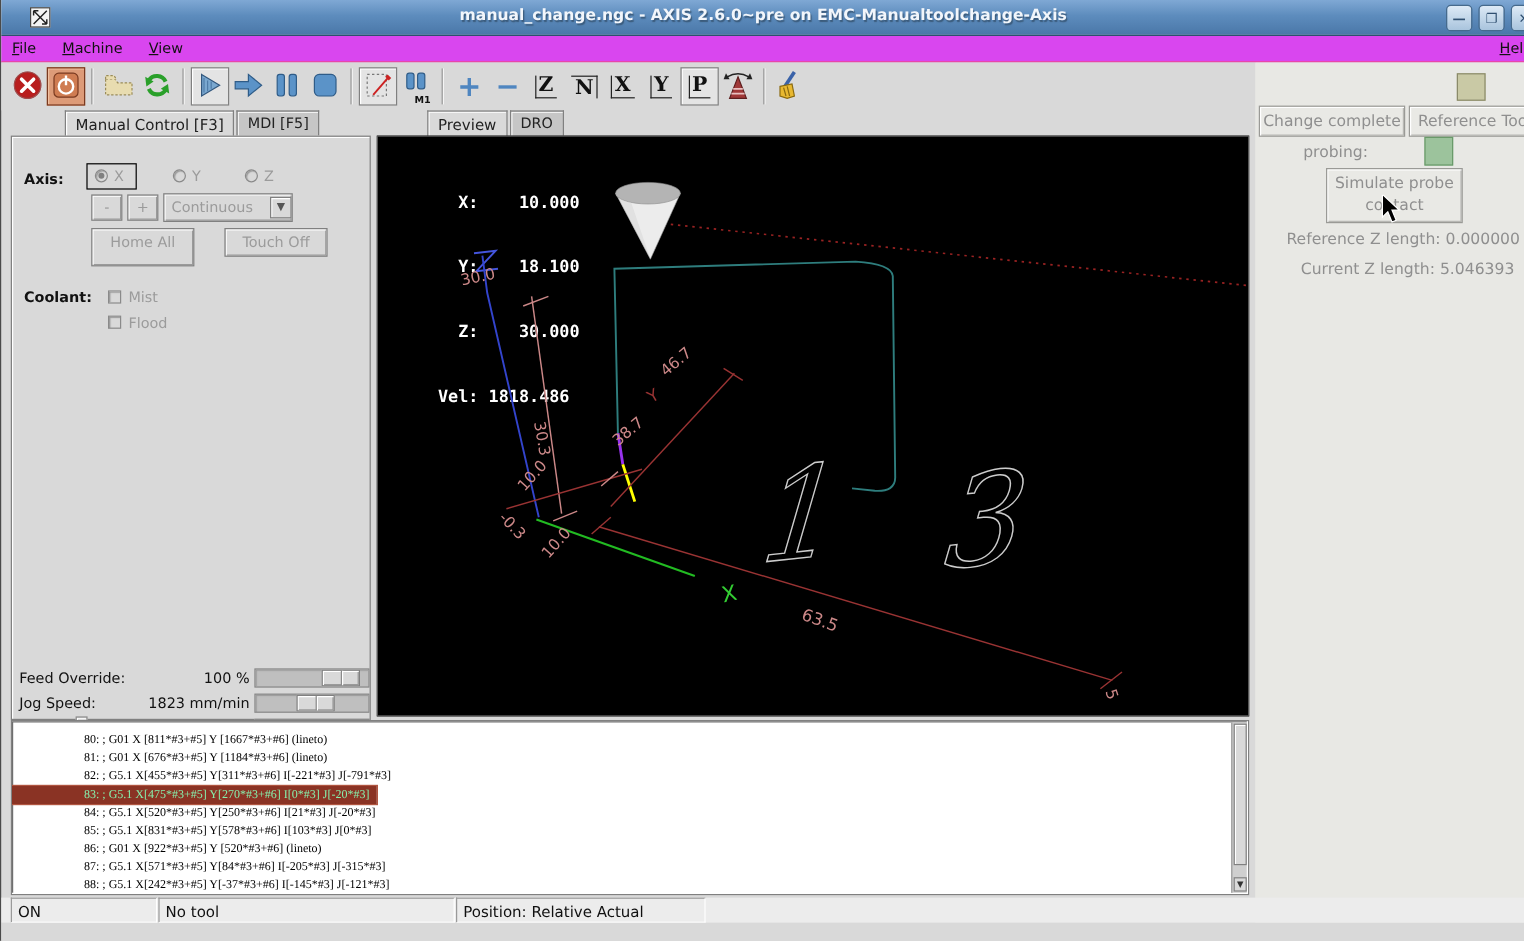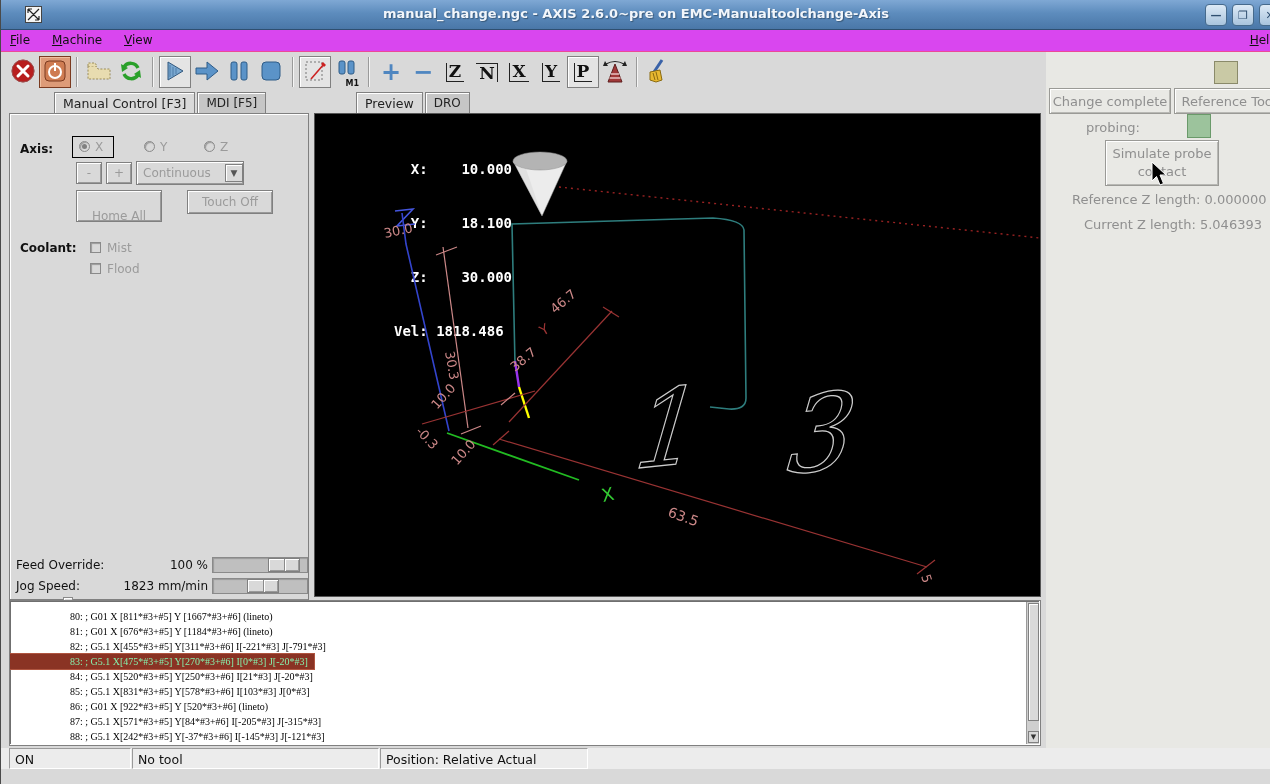--- a/index.html
+++ b/index.html
@@ -52,21 +52,21 @@
   .combo { border:1px solid #808080; box-shadow: inset 1px 1px 0 #fff, inset -1px -1px 0 #9a9a9a; background:#d9d9d9; color:#9b9b9b; display:flex; align-items:center; }
   .combo .arrowbox { margin-left:auto; width:18px; height:18px; border:1px solid #808080; box-shadow: inset 1px 1px 0 #fff; display:flex; align-items:center; justify-content:center; font-size:9px; color:#555; background:#d9d9d9; }
   .slider-row { position:absolute; left:6px; width:292px; height:20px; }
   .slider-track { position:absolute; top:1px; width:96px; height:16px; background:#bfbfbf; border:1px solid #8a8a8a; box-shadow: inset 1px 1px 1px #9a9a9a; }
   .slider-thumb { position:absolute; top:0; width:32px; height:14px; background:#d9d9d9; border:1px solid #808080; box-shadow: inset 1px 1px 0 #fff, inset -1px -1px 0 #9a9a9a; }
   .slider-thumb::after { content:""; position:absolute; left:15px; top:0; bottom:0; border-left:1px solid #8a8a8a; border-right:1px solid #fff; }
 
   
   .preview-tabs { position:absolute; left:316px; top:92px; display:flex; }
   .canvas { position:absolute; left:313px; top:113px; width:727px; height:484px; background:#000; border:1px solid #555; }
-  .dro { position:absolute; left:50px; top:10px; color:#fff; font-family:"DejaVu Sans Mono","Liberation Mono",monospace; font-size:14px; font-weight:bold; line-height:18px; white-space:pre;margin-left:29px; }
+  .dro { position:absolute; left:50px; top:10px; color:#fff; font-family:"DejaVu Sans Mono","Liberation Mono",monospace; font-size:14px; font-weight:bold; line-height:18px; white-space:pre; }
 
   
   .right-panel { position:absolute; left:1045px; top:52px; width:225px; height:718px; background:#e8e8e4; overflow:hidden; }
   .rp-btn { position:absolute; border:1px solid #9a9a96; box-shadow: inset 1px 1px 0 #fff, inset -1px -1px 0 #b8b8b4; background:#e9e9e5; color:#8f8f8f; font-size:13px; display:flex; align-items:center; justify-content:center; text-align:center; }
   .rp-text { position:absolute; color:#8f8f8f; font-size:13px; white-space:nowrap; }
   .swatch { position:absolute; border:1px solid #8a8a6a; }
 
   
   .gcode { position:absolute; left:8px; top:600px; width:1032px; height:146px; background:#fff; border:1px solid #808080; box-shadow: inset -1px -1px 0 #fff, inset 1px 1px 0 #6f6f6f; overflow:hidden; }
   .gline { font-family:Liberation Serif, serif; font-size:10px; line-height:15px; color:#000; white-space:pre; padding-left:60px; }
@@ -255,21 +255,21 @@
       <span class="radio"></span><span class="dis">Z</span>
     </span>
 
     <div class="abs smallbtn" style="left:66px; top:48px; width:26px; height:22px; padding-top:3px;">-</div>
     <div class="abs smallbtn" style="left:96px; top:48px; width:26px; height:22px; padding-top:3px;">+</div>
     <div class="abs combo" style="left:126px; top:47px; width:108px; height:24px; padding-left:6px;">
       <span>Continuous</span>
       <span class="arrowbox">▼</span>
     </div>
 
-    <div class="abs smallbtn" style="left:66px; top:76px; width:86px; height:32px; padding-top:18px;">Home All</div>
+    <div class="abs smallbtn" style="left:66px; top:76px; width:86px; height:32px; padding-top:4px;">Home All</div>
     <div class="abs smallbtn" style="left:156px; top:76px; width:86px; height:24px; padding-top:4px;margin-left:21px;">Touch Off</div>
 
     <span class="abs lbl" style="left:10px; top:127px;">Coolant:</span>
     <span class="abs" style="left:80px; top:127px;">
       <span class="checkbox"></span><span class="dis">Mist</span>
     </span>
     <span class="abs" style="left:80px; top:148px;">
       <span class="checkbox"></span><span class="dis">Flood</span>
     </span>
 

